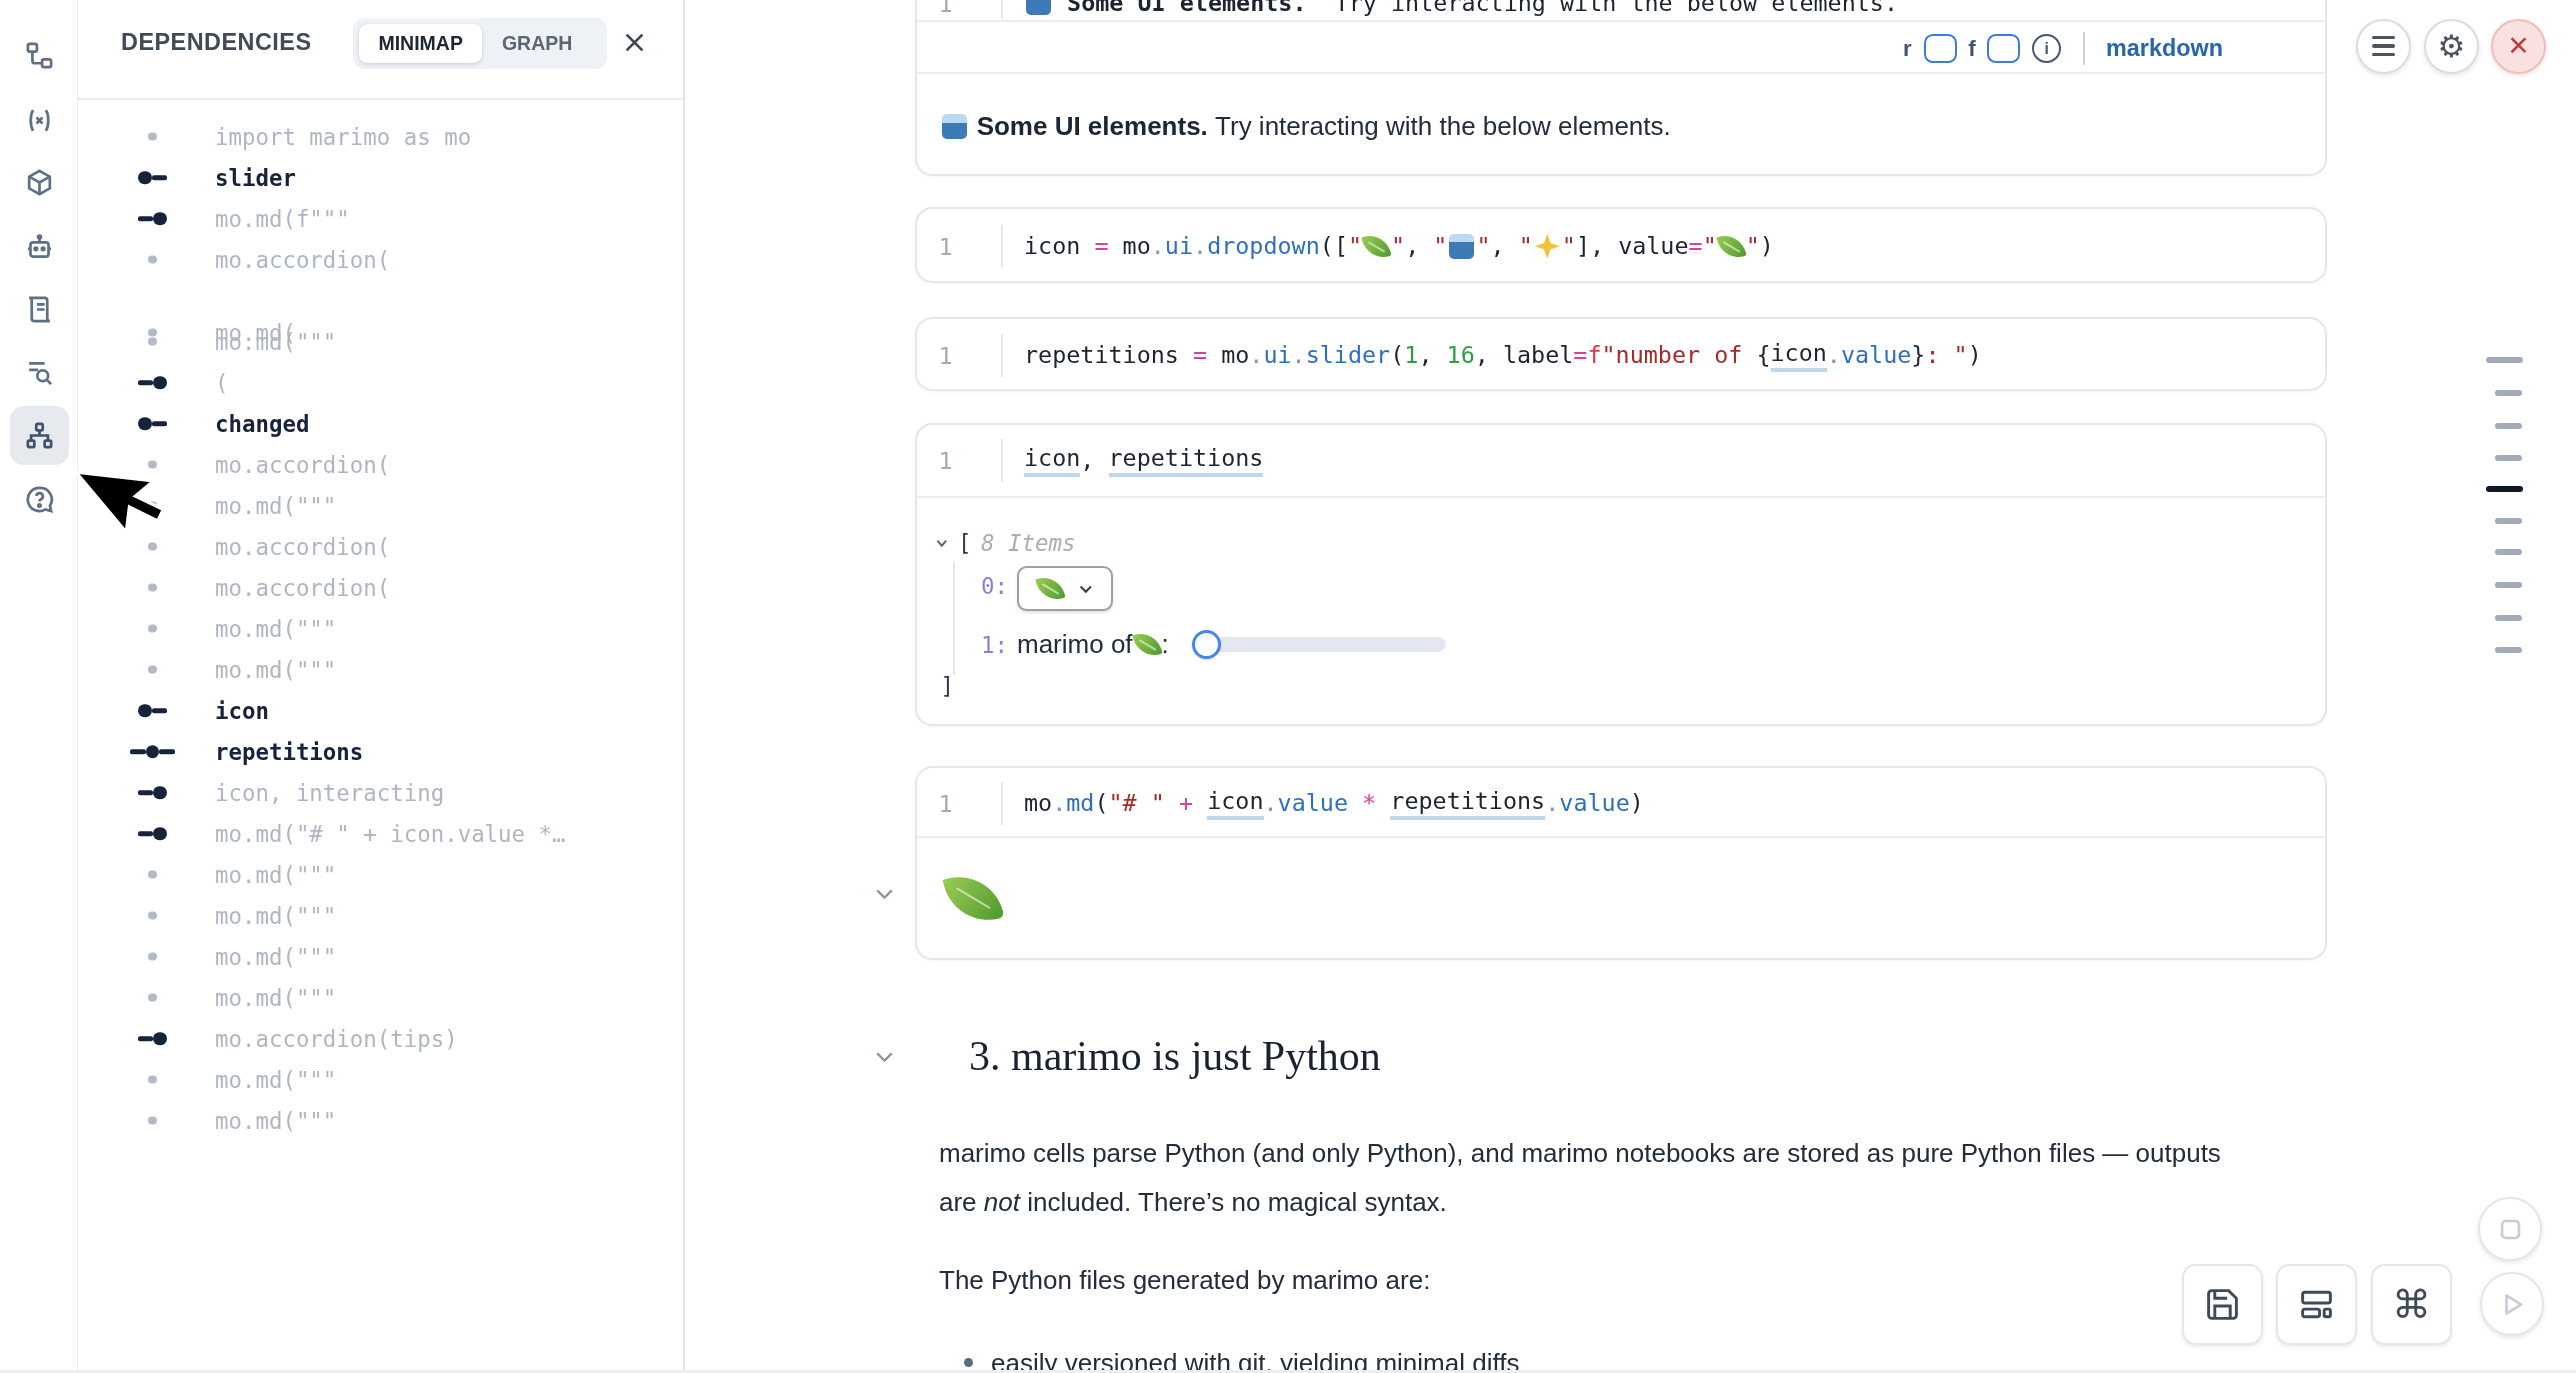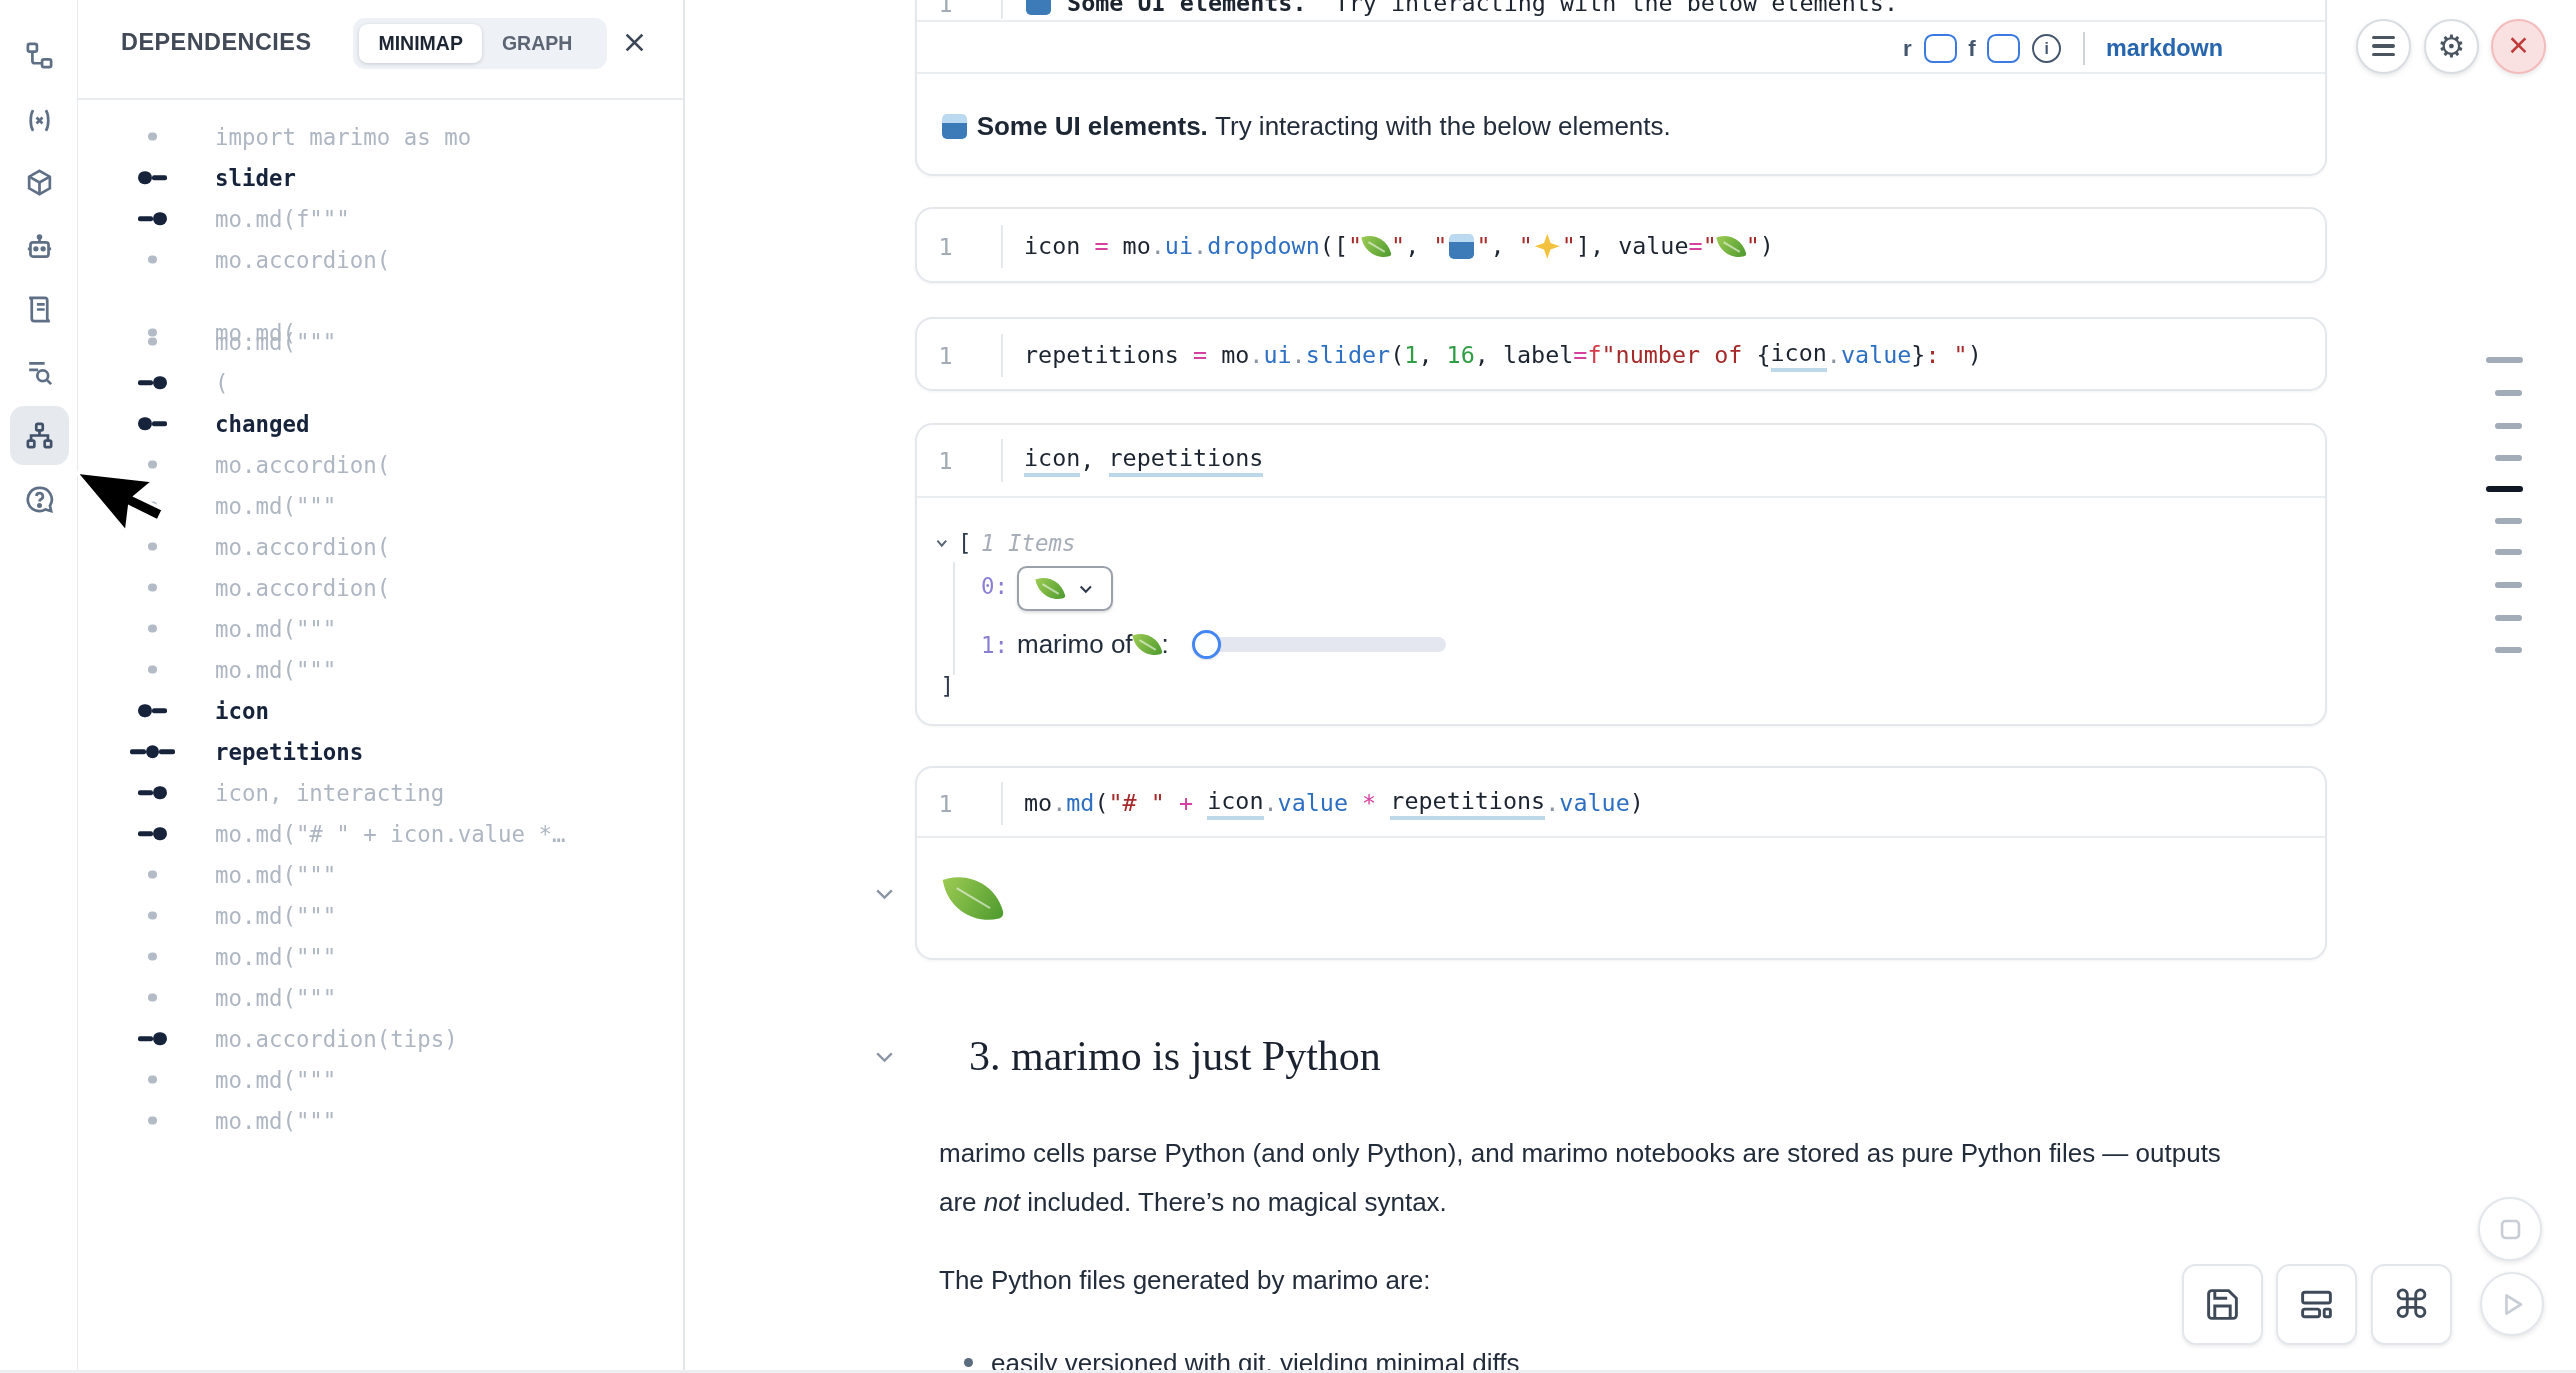--- a/index.html
+++ b/index.html
@@ -381,21 +381,21 @@
   <div class="gut-sep" style="left:84px;top:13.7px;height:43px;"></div>
   <div class="code" style="left:107px;top:11.7px;height:47px;"><span class="tk tk-d tk-u">icon</span><span class="tk tk-d">, </span><span class="tk tk-d tk-u">repetitions</span></div>
   <div class="cdiv" style="top:71px;"></div>
 
   <div class="collapse-chev" style="left:15.6px;top:109px;">
     <svg width="17.6" height="17.6" viewBox="0 0 24 24" fill="none" stroke="#5a6574" stroke-width="2.6">
         <path d="M6 9l6 7 6-7"></path>
       </svg>
   </div>
   <div class="tree-mono" style="left:41px;top:101px;height:33px;">[</div>
-  <div class="tree-mono tree-count" style="left:64px;top:101px;height:33px;">1 Items</div>
+  <div class="tree-mono tree-count" style="left:64px;top:101px;height:33px;">8 Items</div>
   <div class="tree-guide" style="left:36px;top:137px;height:113px;"></div>
 
   <div class="tree-mono tree-key" style="left:64px;top:144px;height:33px;">0:</div>
   <div class="select-box" style="left:100px;top:141px;">
     <span class="emj emj-leaf"></span>
     <svg width="17.6" height="17.6" viewBox="0 0 24 24" fill="none" stroke="#2e3a4c" stroke-width="2.8">
         <path d="M5 9l7 7 7-7"></path>
       </svg>
   </div>
 

